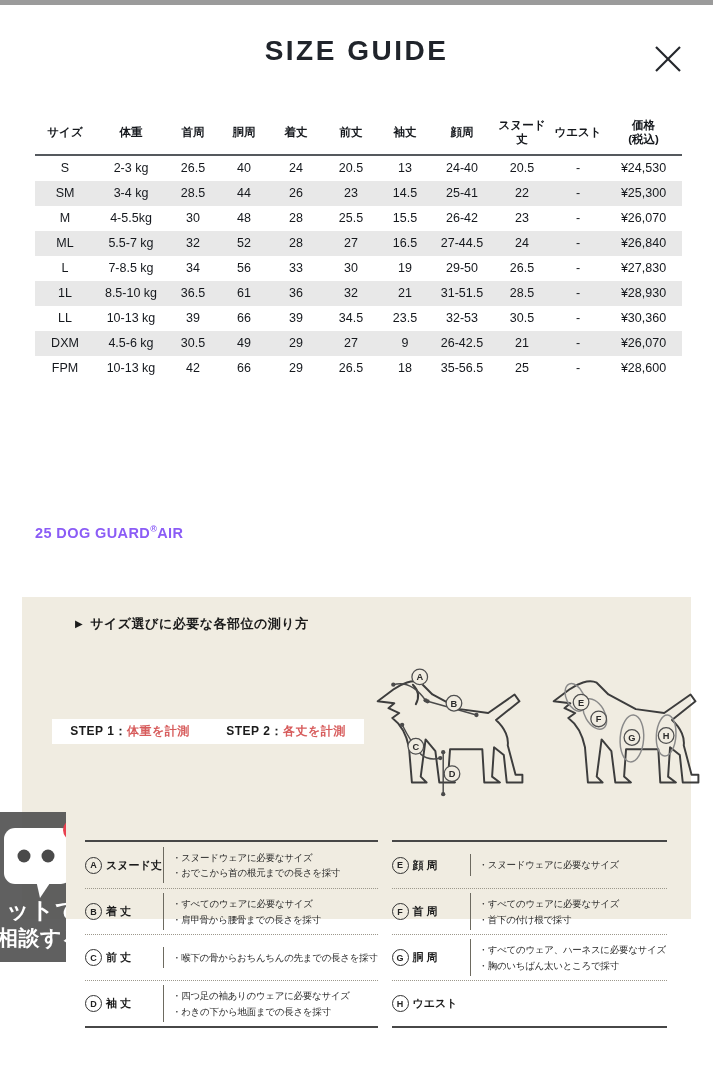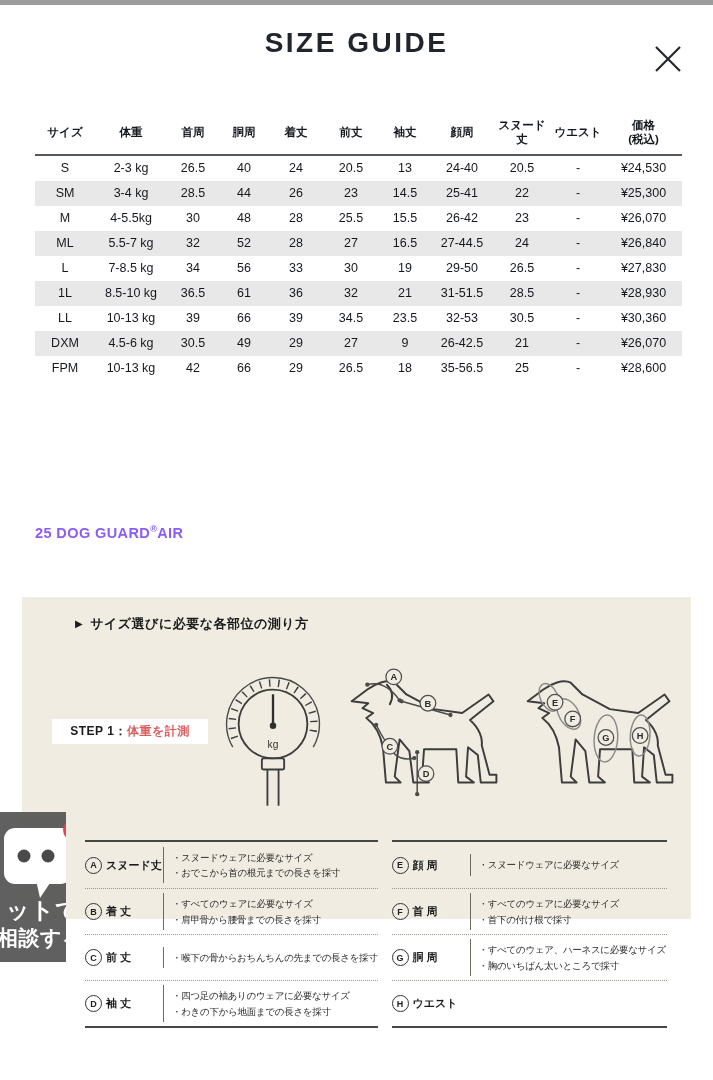--- a/index.html
+++ b/index.html
@@ -1,21 +1,21 @@
 <!DOCTYPE html>
 <html lang="ja" style="--accent-red: #d75c5c; --panel-bg: #f0ece1; --row-alt: #e8e8e8; --notification-red: #e8404f;"><head>
 <meta charset="utf-8">
 <style>
   html,body{margin:0;padding:0;}
   body{font-family:"Liberation Sans","DejaVu Sans",sans-serif;background:#ffffff;}
   .page{position:relative;width:713px;height:1080px;background:#fff;overflow:hidden;}
 
   .top-strip{position:absolute;top:0;left:0;width:713px;height:5px;background:#9b9b9b;}
 
-  .page-title{position:absolute;top:8px;left:0;width:100%;text-align:center;
+  .page-title{position:absolute;top:16px;left:0;width:100%;text-align:center;
     font-size:28px;font-weight:600;letter-spacing:2.5px;color:#20242b;}
 
   .close-btn{position:absolute;top:40px;right:26px;width:38px;height:38px;background:none;border:none;cursor:pointer;padding:4px;}
   .close-btn svg{display:block;}
 
   
   .size-table{position:absolute;top:113px;left:35px;width:647px;border-collapse:collapse;table-layout:fixed;}
   .size-table th{font-size:11.5px;font-weight:700;color:#15181d;padding:5px 1px 7px;
     border-bottom:2px solid #55595e;white-space:pre-line;vertical-align:middle;text-align:center;line-height:1.25;}
   .size-table td{font-size:12.5px;color:#15181d;text-align:center;padding:5px 1px;height:15px;white-space:nowrap;}
@@ -242,36 +242,26 @@
     <div class="measure-heading">
       <span class="tri">▶</span><span>サイズ選びに必要な各部位の測り方</span>
     </div>
 
     <div class="steps-area">
 
       <div class="step-col">
         <div class="step-chip">
           <span>STEP 1：</span><span class="red">体重を計測</span>
         </div>
-        <div class="icon-area">
-          <svg width="130" height="146" viewBox="0 0 140 152">
-            <path class="measure-line" d="M26.7,87 A50,50 0 1 1 113.3,87" stroke-width="2"></path>
-            <path d="M28.7,77 A44,44 0 1 1 111.3,77" stroke="#3d3d3d" stroke-width="8" fill="none" stroke-dasharray="1.5 8.5"></path>
-            <circle cx="70" cy="62" r="37" fill="var(--panel-bg,#f0ece1)" stroke="#3d3d3d" stroke-width="2"></circle>
-            <line x1="70" y1="64" x2="70" y2="30" stroke="#2f2f2f" stroke-width="2.5"></line>
-            <circle cx="70" cy="64" r="3.5" fill="#2f2f2f"></circle>
-            <text class="kg-text" x="70" y="88">kg</text>
-            <rect x="58" y="99" width="24" height="12" rx="2" fill="none" stroke="#3d3d3d" stroke-width="2"></rect>
-            <line x1="64" y1="111" x2="64" y2="150" stroke="#3d3d3d" stroke-width="2"></line>
-            <line x1="76" y1="111" x2="76" y2="150" stroke="#3d3d3d" stroke-width="2"></line>
-          </svg>
-        </div>
       </div>
 
       <div class="step-col">
+        <div class="step-chip">
+          <span>STEP 2：</span><span class="red">各丈を計測</span>
+        </div>
         <div class="icon-area">
           <svg width="176" height="147" viewBox="0 0 180 150">
             <path class="diagram" d="M14,38 L30,26 C38,20 50,15 58,19 L70,31 L98,46 L127,50 L154,31 L159,38 L135,57 C145,66 148,76 147,83 L155,113 L162,113 L162,121 L146,121 L143,93 L133,85 L131,115 L139,121 L123,121 L121,87 L88,87 L86,115 L93,121 L77,121 L73,89 L63,77 L58,115 L64,121 L49,121 L46,85 C43,70 37,61 29,55 L36,50 L25,45 L31,40 Z"></path>
             <path class="diagram" d="M50,21 Q59,30 53,41" stroke-width="1.6"></path>
             <path class="measure-line" d="M30,21 Q48,16 63,37"></path>
             <circle class="dot" cx="30" cy="21" r="2.2"></circle>
               <circle class="dot" cx="63" cy="37" r="2.2"></circle>
             <line class="measure-line" x1="65" y1="38" x2="115" y2="52"></line>
             <circle class="dot" cx="65" cy="38" r="2.2"></circle>
               <circle class="dot" cx="115" cy="52" r="2.2"></circle>

